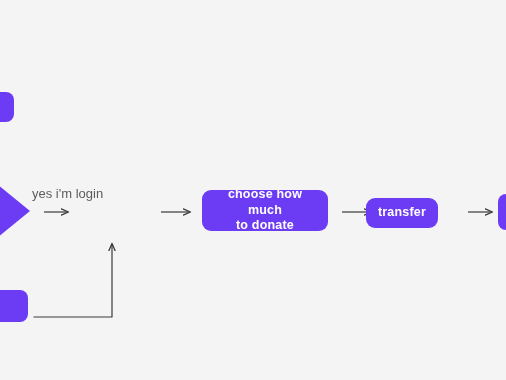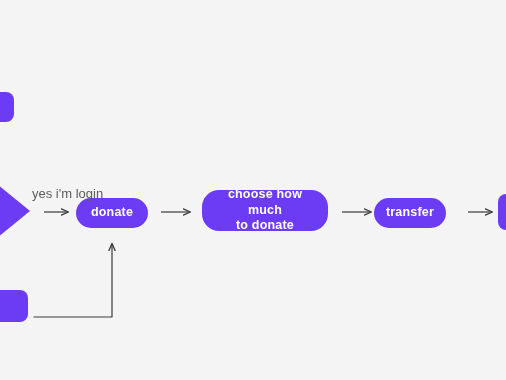--- a/index.html
+++ b/index.html
@@ -16,21 +16,21 @@
   #canvas {
     position: relative;
     width: 506px;
     height: 380px;
     background: #f4f4f4;
   }
   .node {
     position: absolute;
     background: #6c3cf4;
     color: #ffffff;
-    border-radius: 17px;
+    border-radius: 9px;
     display: flex;
     align-items: center;
     justify-content: center;
     text-align: center;
     font-weight: bold;
     letter-spacing: 0.2px;
     box-sizing: border-box;
     line-height: 1.25;
   }
   .node-label {
@@ -65,21 +65,21 @@
   }
   #node-choose {
     left: 202px;
     top: 190px;
     width: 126px;
     height: 41px;
     font-size: 12.5px;
     padding: 0 8px;
   }
   #node-transfer {
-    left: 374px;
+    left: 366px;
     top: 198px;
     width: 72px;
     height: 30px;
     font-size: 12.5px;
   }
   #node-right-partial {
     left: 498px;
     top: 194px;
     width: 28px;
     height: 36px;
@@ -161,23 +161,20 @@
     <svg class="diamond-shape" viewBox="0 0 80 66" xmlns="http://www.w3.org/2000/svg">
       <path d="M40 2 L78 33 L40 64 L2 33 Z" fill="#6c3cf4"></path>
     </svg>
     <span class="diamond-text"></span>
   </div>
 
   <div class="node" id="node-register">
     <span class="node-label">er</span>
   </div>
 
-  <div class="node" id="node-donate">
-    <span class="node-label">donate</span>
-  </div>
 
   <div class="node" id="node-choose">
     <span class="node-label">choose how much
 to donate</span>
   </div>
 
   <div class="node" id="node-transfer">
     <span class="node-label">transfer</span>
   </div>
 

